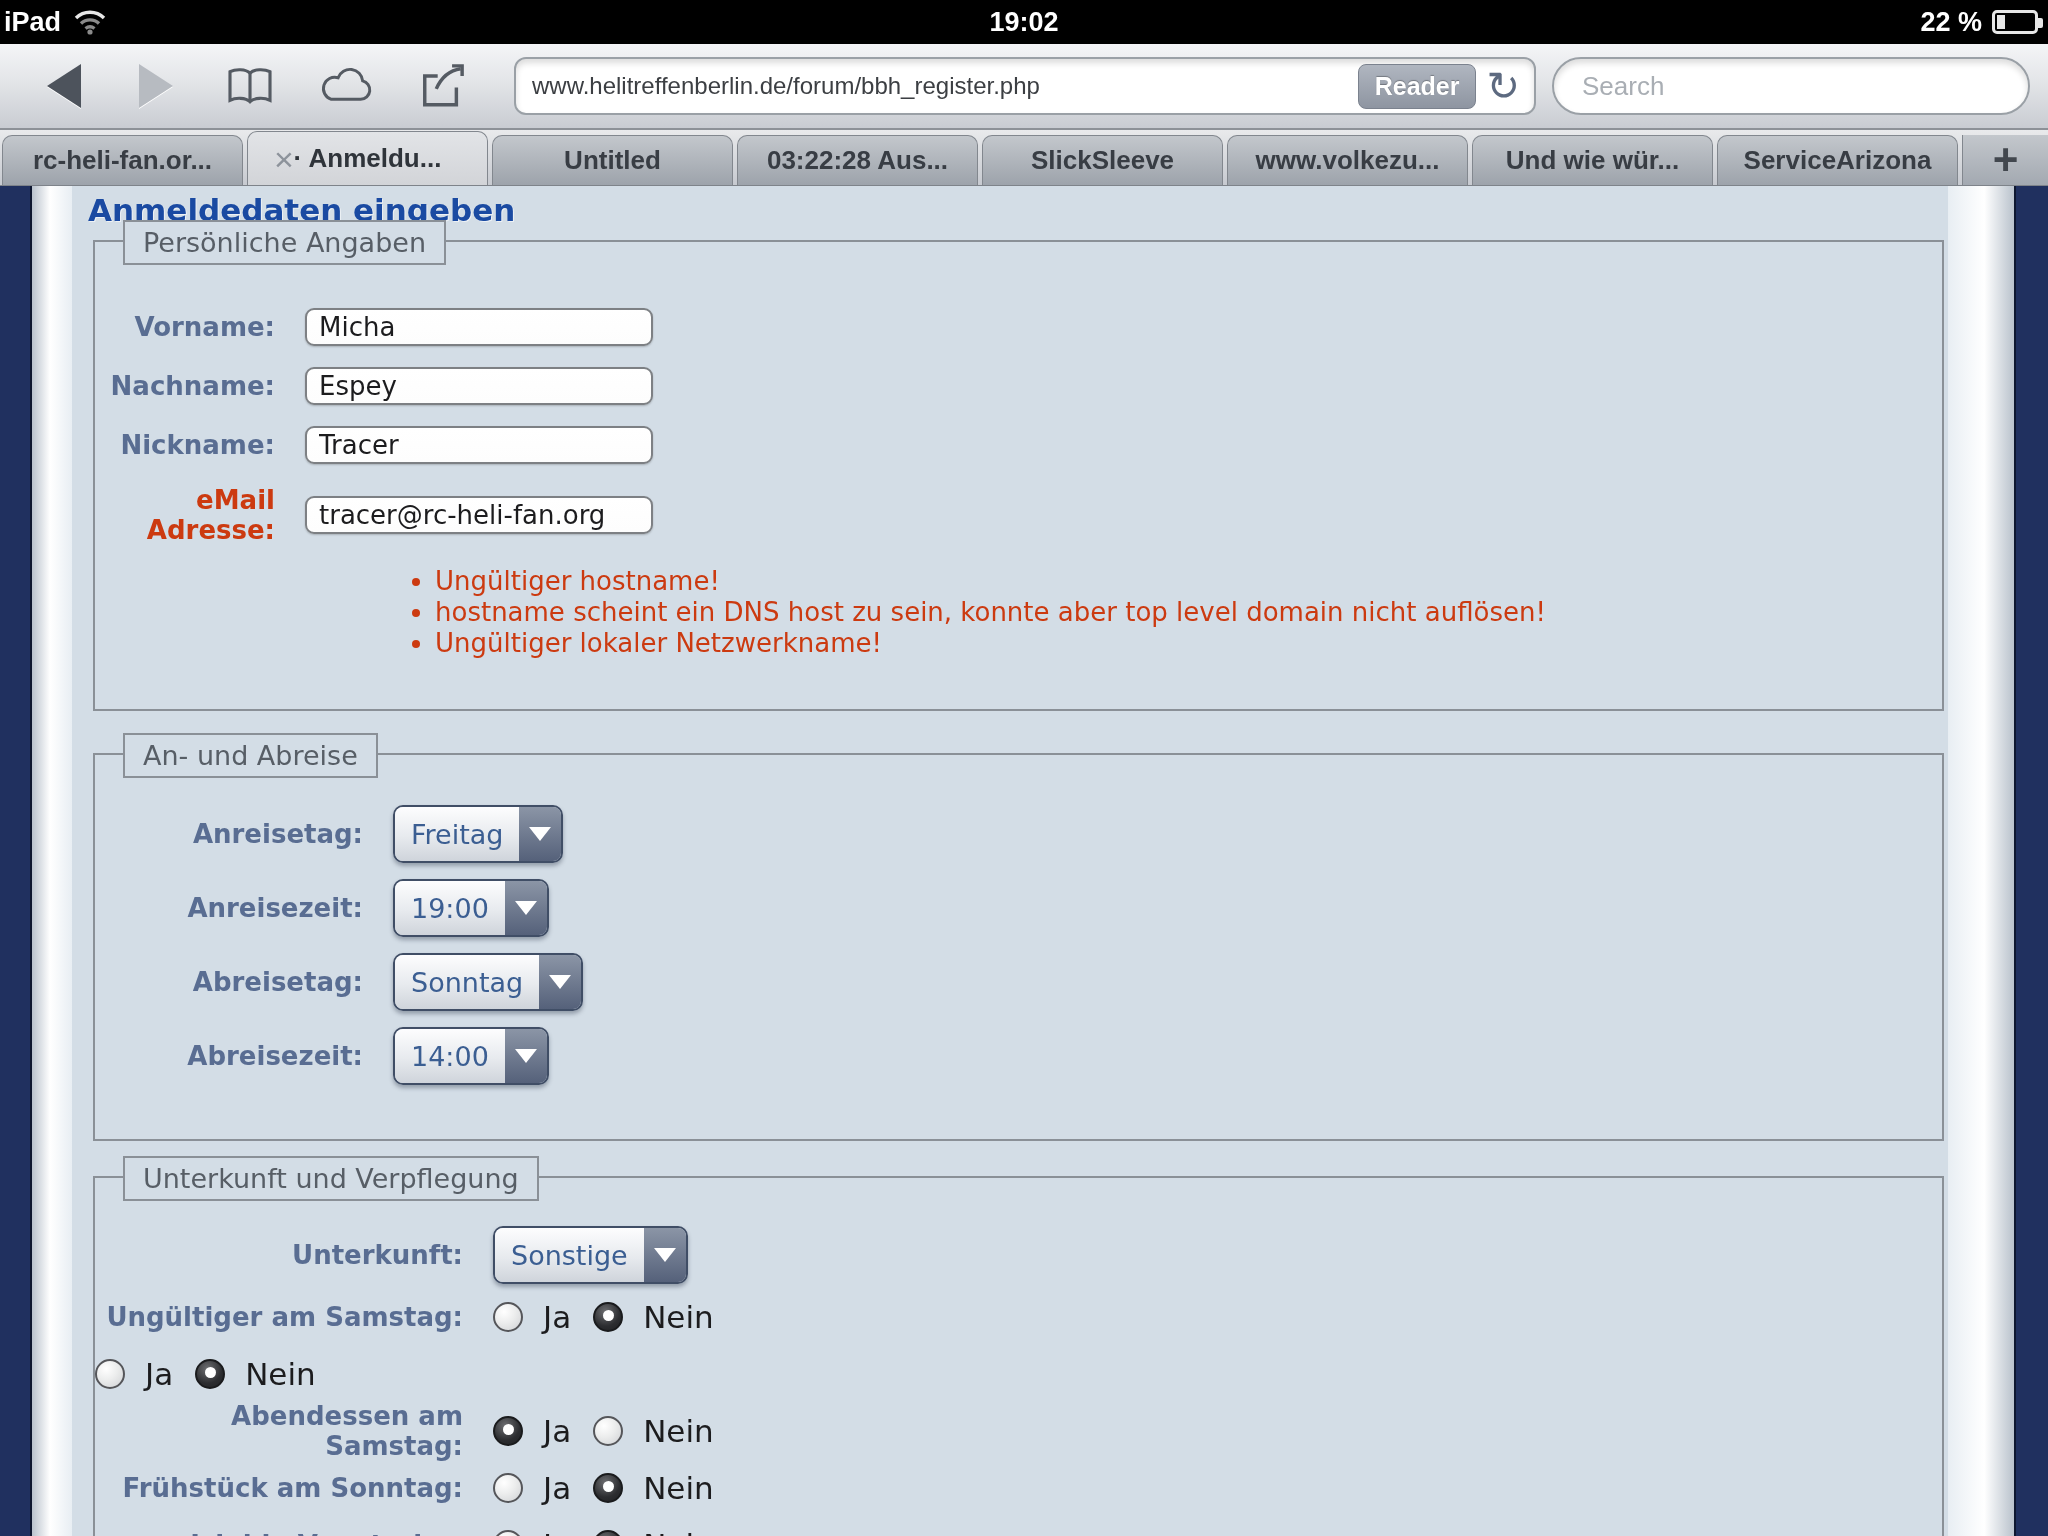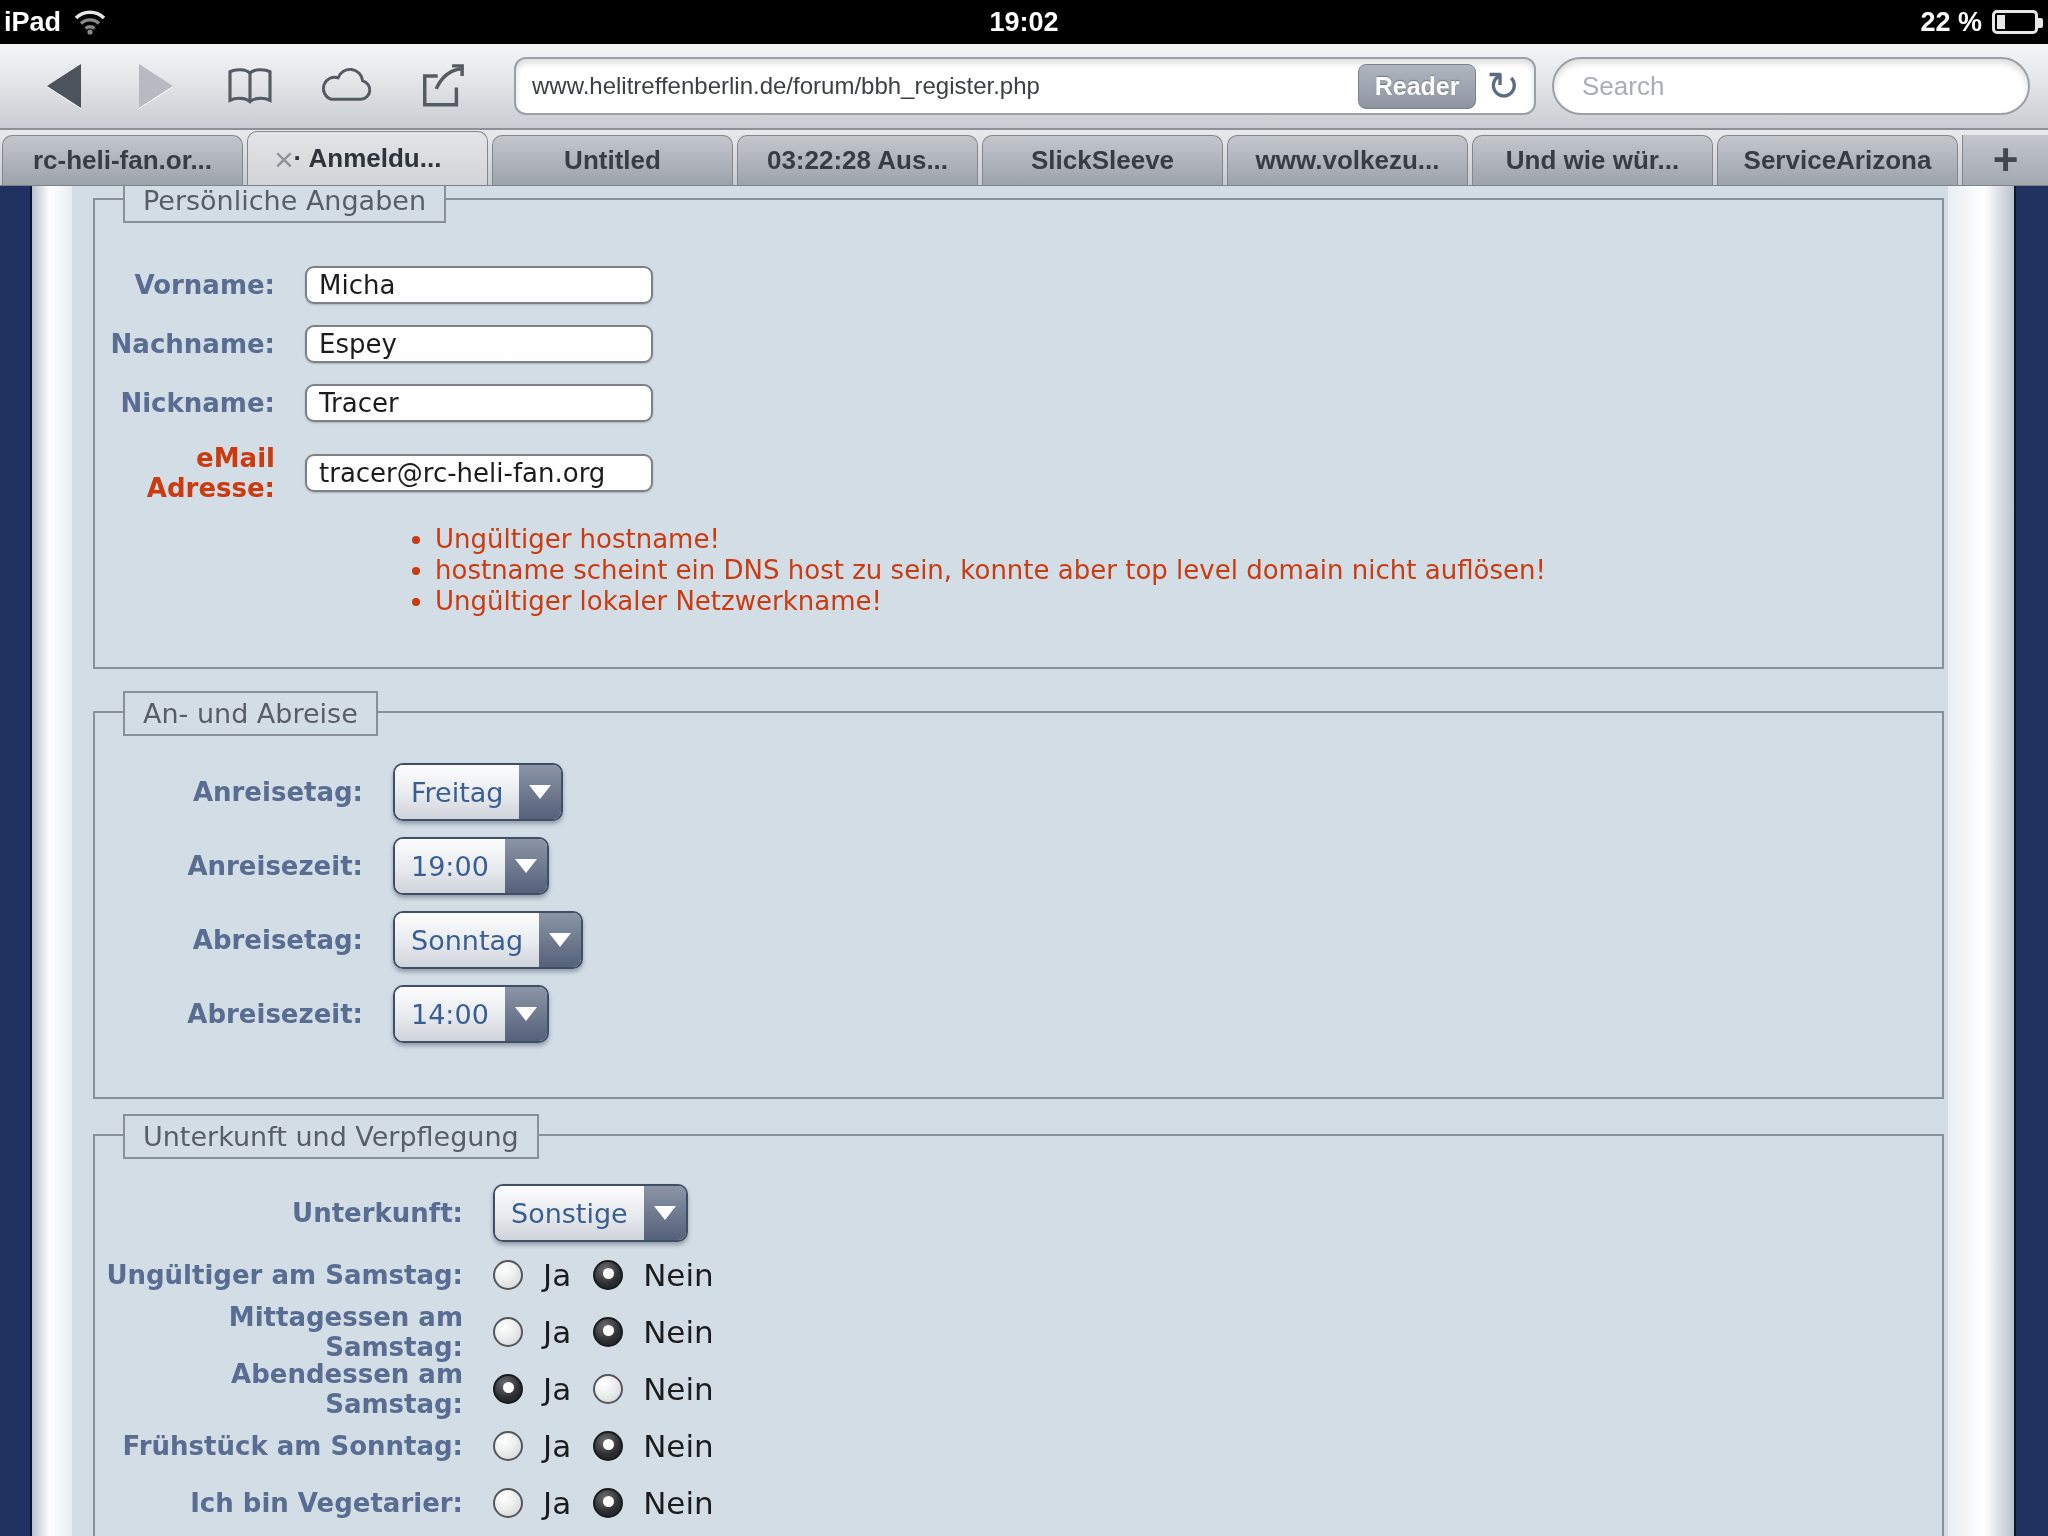--- a/index.html
+++ b/index.html
@@ -183,20 +183,21 @@
       </div>
     <div class="tab-plus">+</div>
   </div>
 
   <div class="content">
     <div class="edge-navy"></div>
     <div class="edge-line"></div>
     <div class="gutter-l"></div>
 
     <div class="main">
+      <div class="page-title">Anmeldedaten eingeben</div>
 
       <div class="fs fs1">
         <div class="legend">Persönliche Angaben</div>
 
         <div class="frow">
           <span class="flabel">Vorname:</span>
           <input class="tinput" value="Micha" style="">
         </div>
         <div class="frow">
           <span class="flabel">Nachname:</span>
@@ -273,21 +274,20 @@
         </div>
 
         <div class="radio-row">
           <span class="flabel">Ungültiger am Samstag:</span>
           <span class="radio"></span>
           <span class="radio-opt">Ja</span>
           <span class="radio sel"></span>
           <span class="radio-opt">Nein</span>
         </div>
         <div class="radio-row">
-          <span class="flabel">Mittagessen am Samstag:</span>
           <span class="radio"></span>
           <span class="radio-opt">Ja</span>
           <span class="radio sel"></span>
           <span class="radio-opt">Nein</span>
         </div>
         <div class="radio-row">
           <span class="flabel">Abendessen am Samstag:</span>
           <span class="radio sel"></span>
           <span class="radio-opt">Ja</span>
           <span class="radio"></span>

